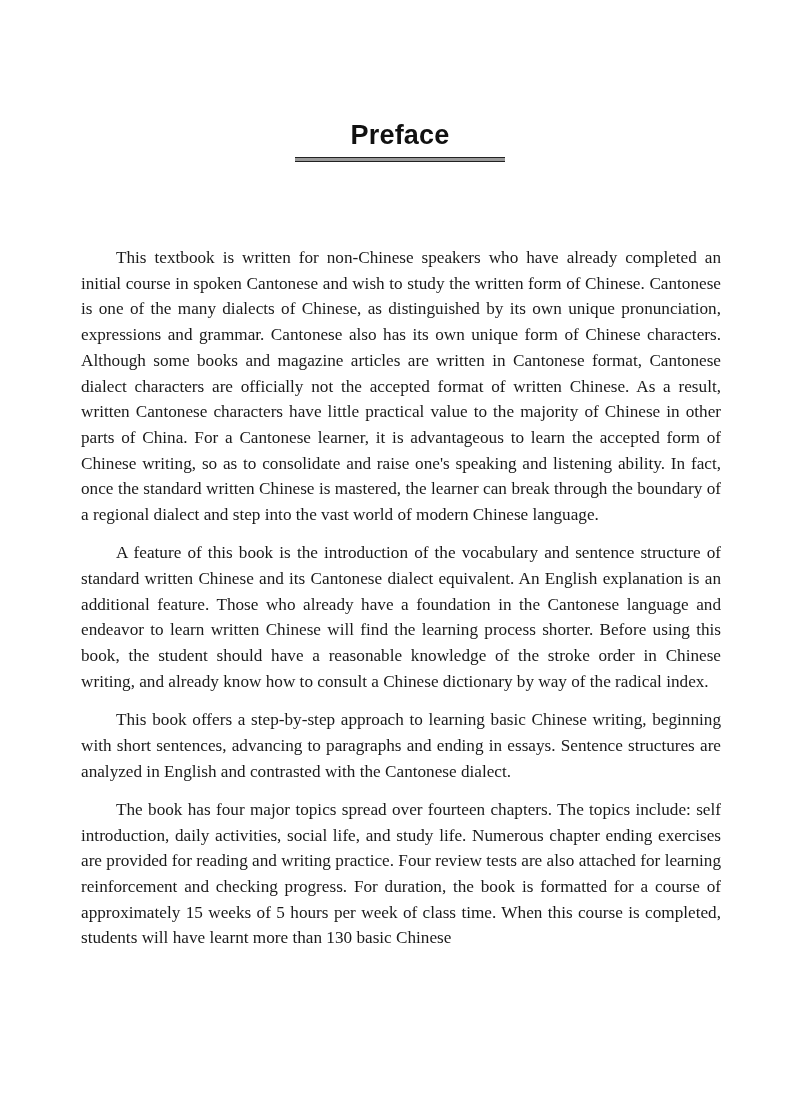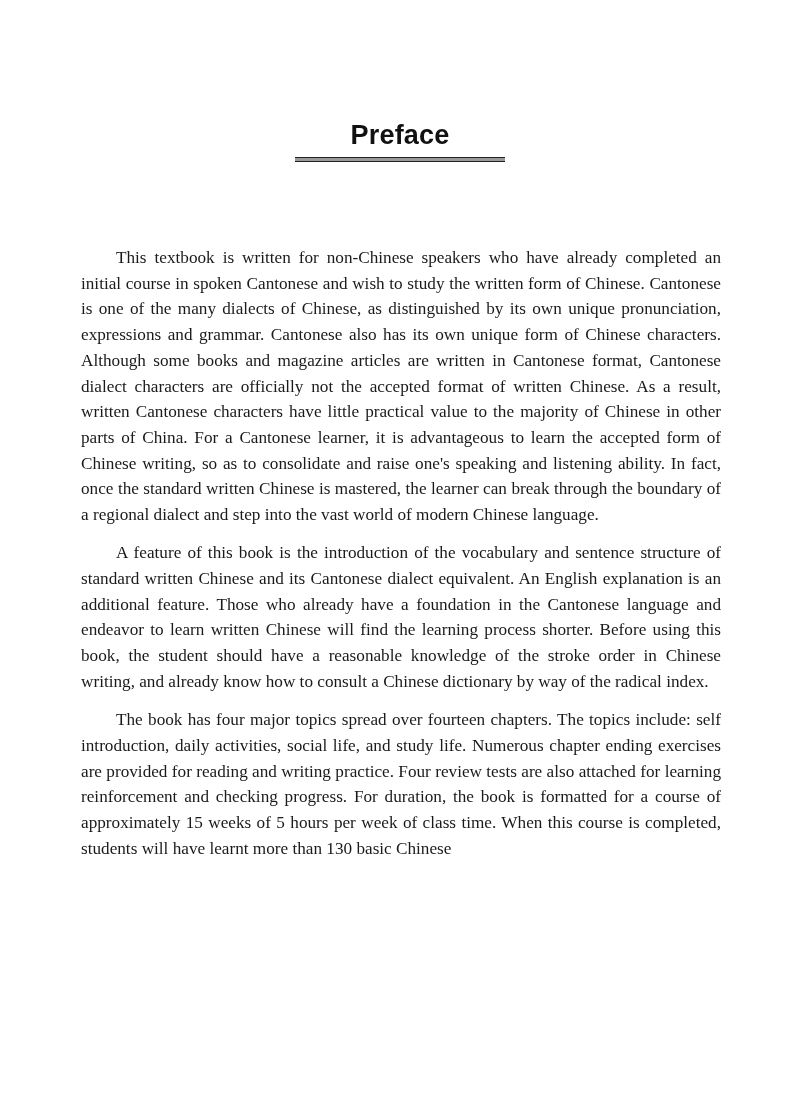--- a/index.html
+++ b/index.html
@@ -65,15 +65,16 @@
 </head>
 <body>
 
 <div class="page">
   <h1 class="title">Preface</h1>
   <div class="title-rule"></div>
 
   <div class="body-text">
     <p>This textbook is written for non-Chinese speakers who have already completed an initial course in spoken Cantonese and wish to study the written form of Chinese. Cantonese is one of the many dialects of Chinese, as distinguished by its own unique pronunciation, expressions and grammar.  Cantonese also has its own unique form of Chinese characters.  Although some books and magazine articles are written in Cantonese format, Cantonese dialect characters are officially not the accepted format of written Chinese.  As a result, written Cantonese characters have little practical value to the majority of Chinese in other parts of China.  For a Cantonese learner, it is advantageous to learn the accepted form of Chinese writing, so as to consolidate and raise one's speaking and listening ability.  In fact, once the standard written Chinese is mastered, the learner can break through the boundary of a regional dialect and step into the vast world of modern Chinese language.</p>
     <p>A feature of this book is the introduction of the vocabulary and sentence structure of standard written Chinese and its Cantonese dialect equivalent.   An English explanation is an additional feature.  Those who already have a foundation in the Cantonese language and endeavor to learn written Chinese will find the learning process shorter.   Before using this book, the student should have a reasonable knowledge of the stroke order in Chinese writing, and already know how to consult a Chinese dictionary by way of the radical index.</p>
+    <p>This book offers a step-by-step approach to learning basic Chinese writing, beginning with short sentences, advancing to paragraphs and ending in essays. Sentence structures are analyzed in English and contrasted with the Cantonese dialect.</p>
     <p>The book has four major topics spread over fourteen chapters.  The topics include: self introduction, daily activities, social life, and study life.  Numerous chapter ending exercises are provided for reading and writing practice.  Four review tests are also attached for learning reinforcement and checking progress.  For duration, the book is formatted for a course of approximately 15 weeks of 5 hours per week of class time. When this course is completed, students will have learnt more than 130 basic Chinese</p>
   </div>
 </div>
 
 </body></html>

